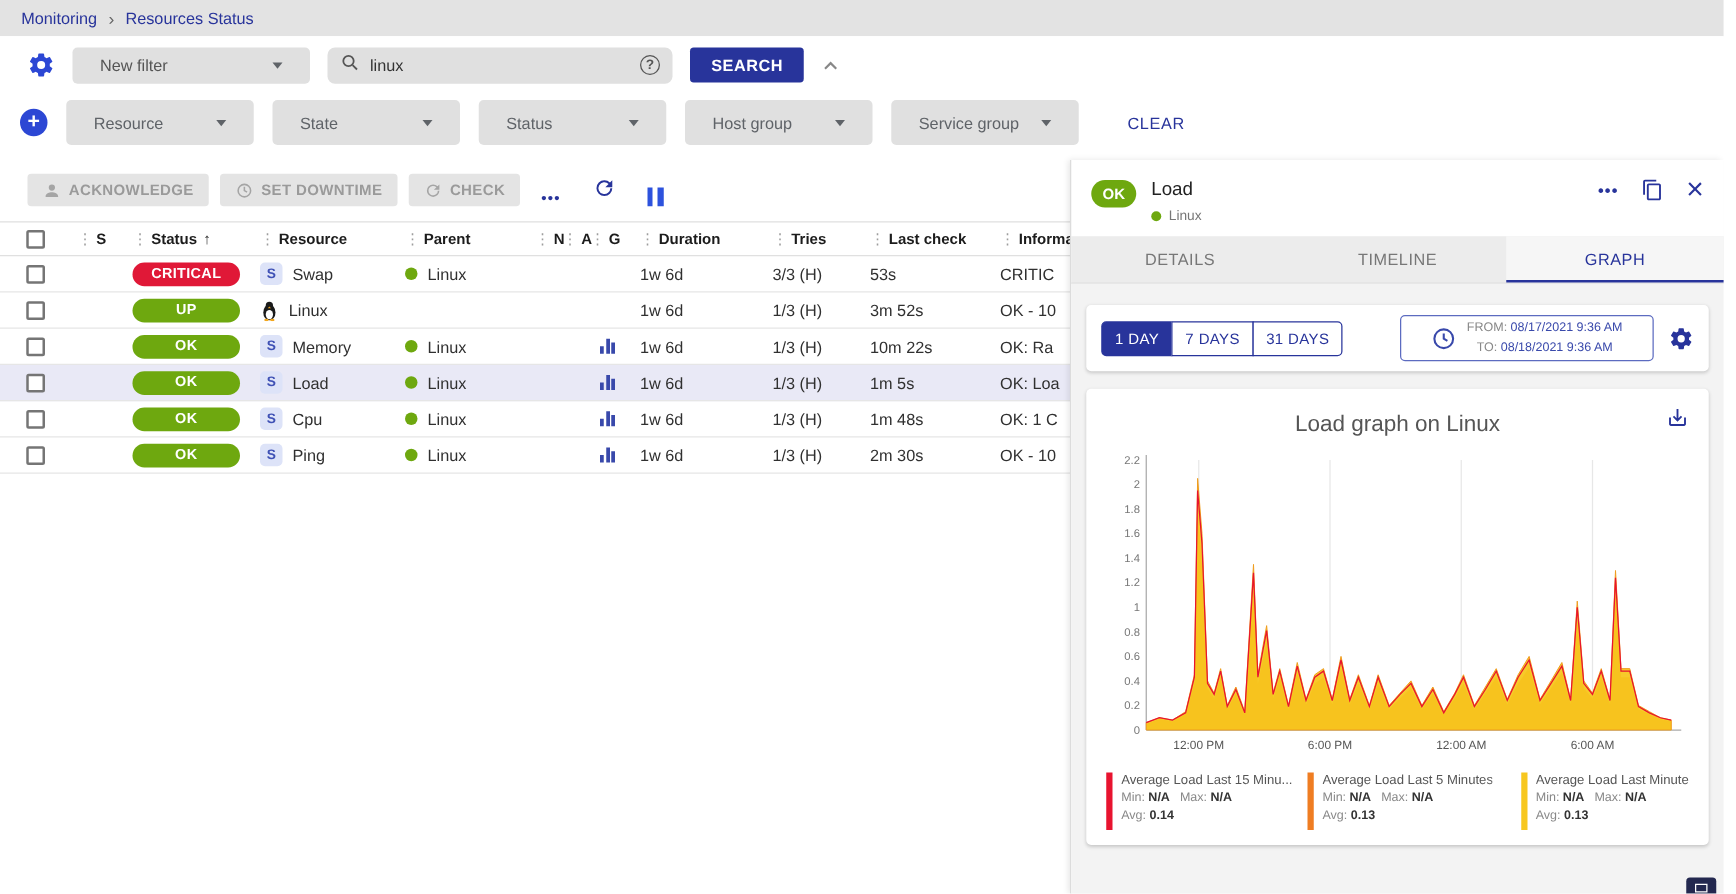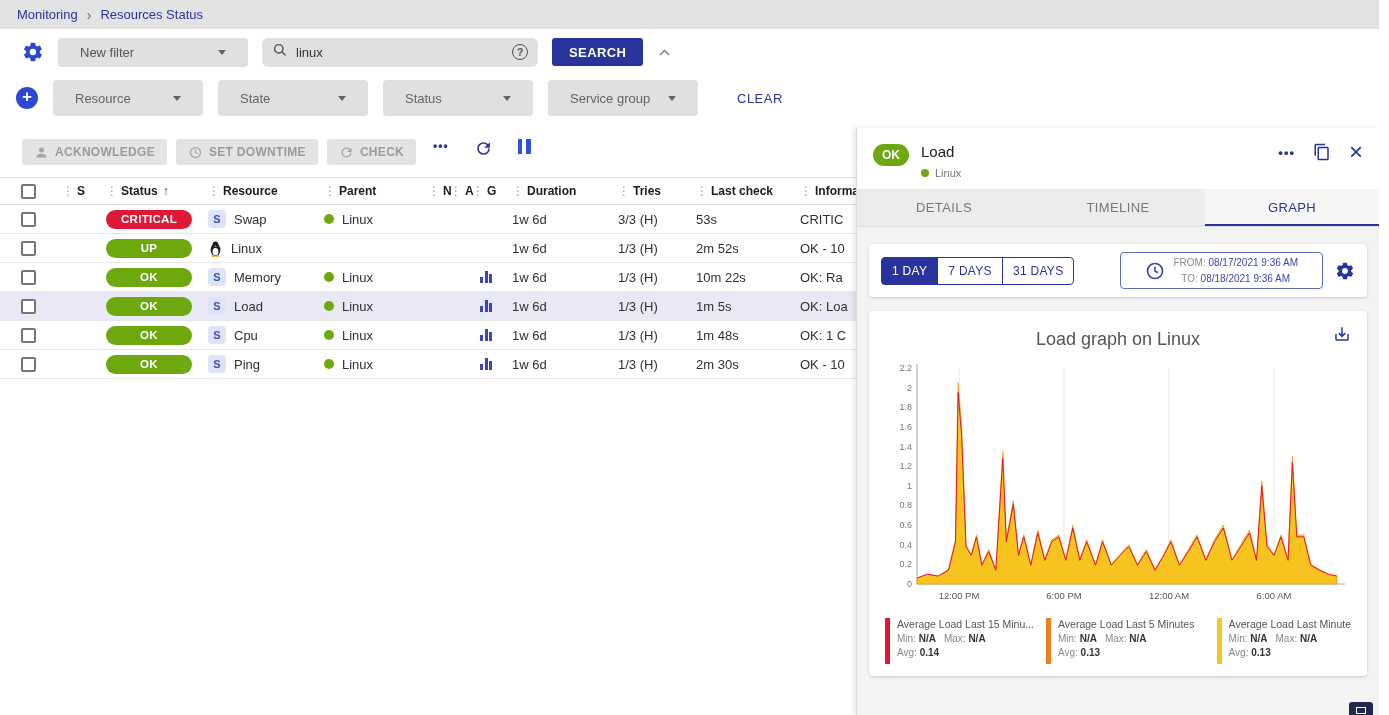--- a/index.html
+++ b/index.html
@@ -33,21 +33,21 @@
     border: none; border-radius: 3px; font-size: 13px; font-weight: bold; letter-spacing: .4px;
     font-family: inherit; cursor: pointer; }
   .plus-circle { width: 22px; height: 22px; border-radius: 50%; background: var(--accent, #2c47d4);
     color: #fff; font-size: 17px; font-weight: bold; display: flex; align-items: center;
     justify-content: center; cursor: pointer; padding-bottom: 2px; }
   .clear-link { margin-left: 24px; color: var(--primary, #28349b); font-size: 13px;
     letter-spacing: .5px; cursor: pointer; }
 
   
   .main { position: absolute; top: 128px; left: 0; width: 856px; bottom: 0; background: #fff; overflow: hidden; }
-  .toolbar { display: flex; align-items: flex-start; gap: 9px; padding: 11px 0 12px 22px; }
+  .toolbar { display: flex; align-items: flex-end; gap: 9px; padding: 11px 0 12px 22px; }
   .tbtn { height: 26px; display: flex; align-items: center; gap: 6px; padding: 0 12px;
     background: #e4e4e4; color: #9a9a9a; border: none; border-radius: 3px; font-size: 12px;
     font-weight: bold; letter-spacing: .3px; font-family: inherit; }
   .more-dots { color: var(--primary, #28349b); font-size: 12px; letter-spacing: 1px;
     margin-left: 8px; cursor: pointer; font-weight: bold; }
   .refresh-wrap { margin-left: 16px; cursor: pointer; }
   .pause-wrap { margin-left: 16px; display: flex; gap: 4px; cursor: pointer; }
   .pause-wrap i { width: 4.5px; height: 15px; background: #2d52dd; display: block; }
 
   .thead { display: flex; align-items: center; height: 28px; border-top: 1px solid #e0e0e0;
@@ -188,20 +188,24 @@
       </div>
       <div class="select crit-select">
         <span>State</span>
           <span class="caret"></span>
       </div>
       <div class="select crit-select">
         <span>Status</span>
           <span class="caret"></span>
       </div>
       <div class="select crit-select">
+        <span>Host group</span>
+          <span class="caret"></span>
+      </div>
+      <div class="select crit-select">
         <span>Service group</span>
           <span class="caret"></span>
       </div>
       <span class="clear-link">CLEAR</span>
     </div>
   </section>
 
   <section class="main">
     <div class="toolbar">
       <button class="tbtn">
@@ -333,21 +337,21 @@
         <span>Linux</span>
       </div>
       <div class="col-parent">
         <span></span>
       </div>
       <div class="col-n"></div>
         <div class="col-a"></div>
         <div class="col-g"></div>
       <div class="col-dur">1w 6d</div>
       <div class="col-tries">1/3 (H)</div>
-      <div class="col-last">2m 52s</div>
+      <div class="col-last">3m 52s</div>
       <div class="col-info">OK - 10</div>
     </div>
 
     <div class="trow">
       <div class="col-chk">
           <span class="checkbox"></span>
         </div>
       <div class="col-sev"></div>
       <div class="col-status">
           <span class="badge success">OK</span>

